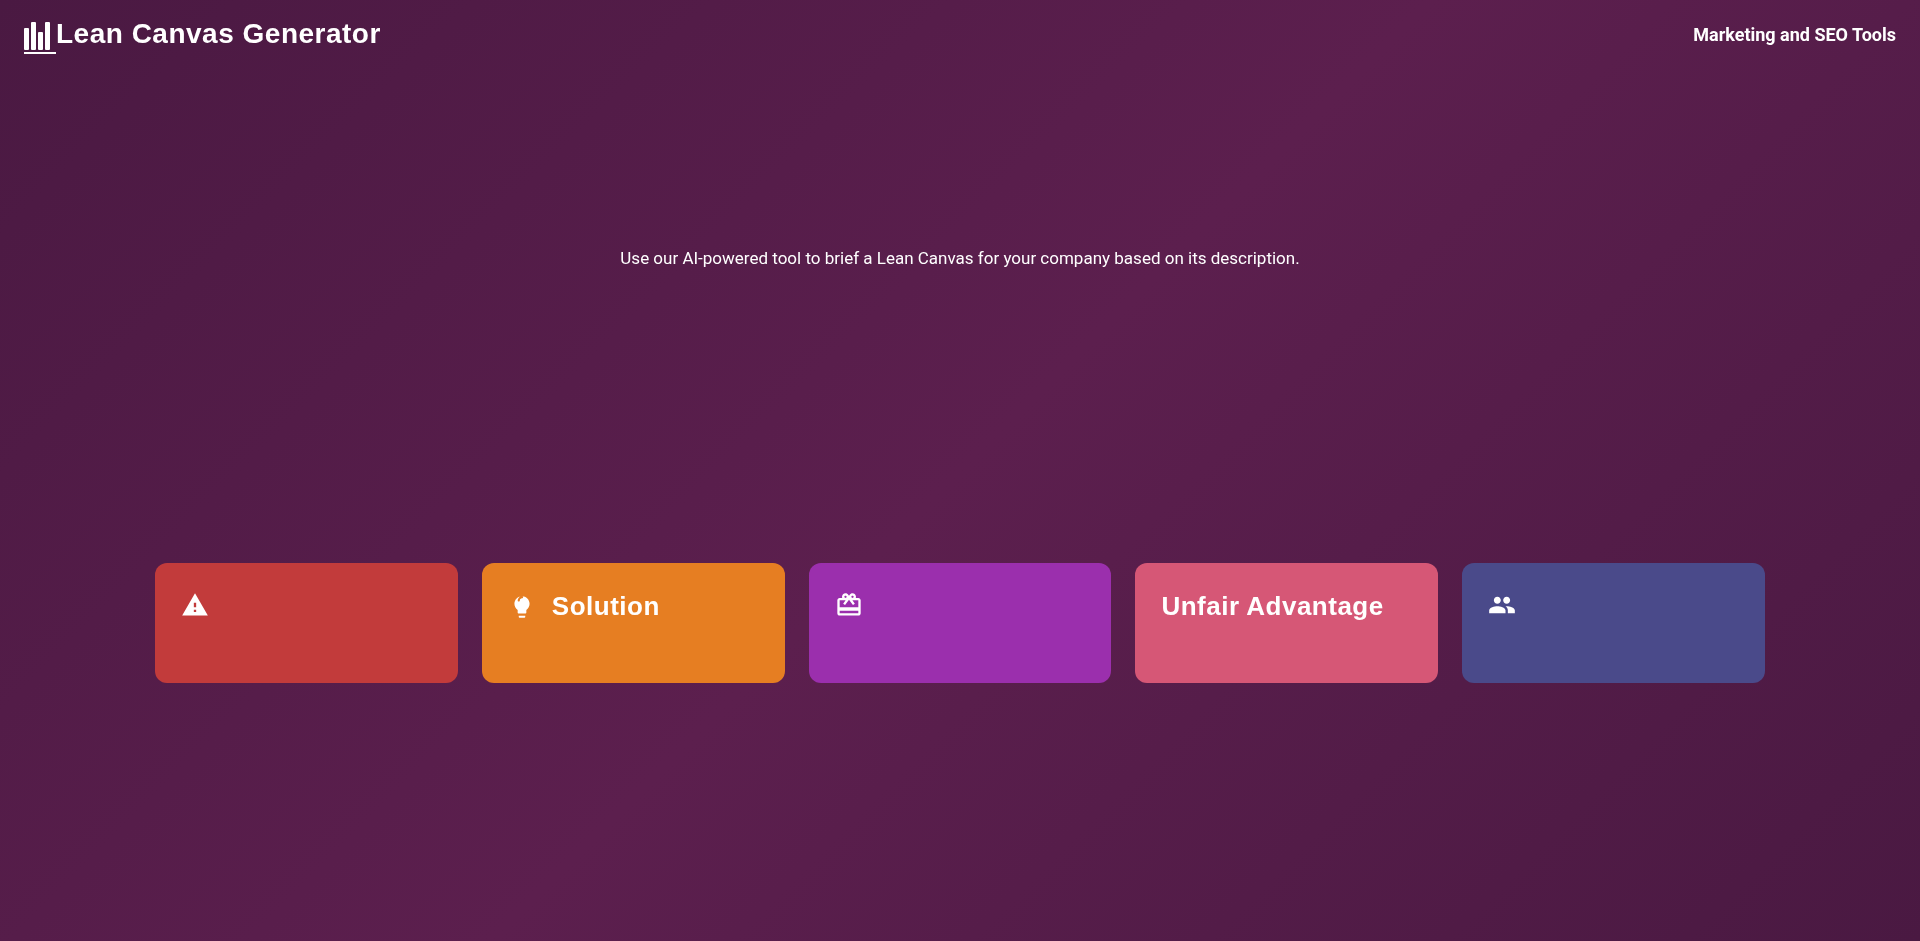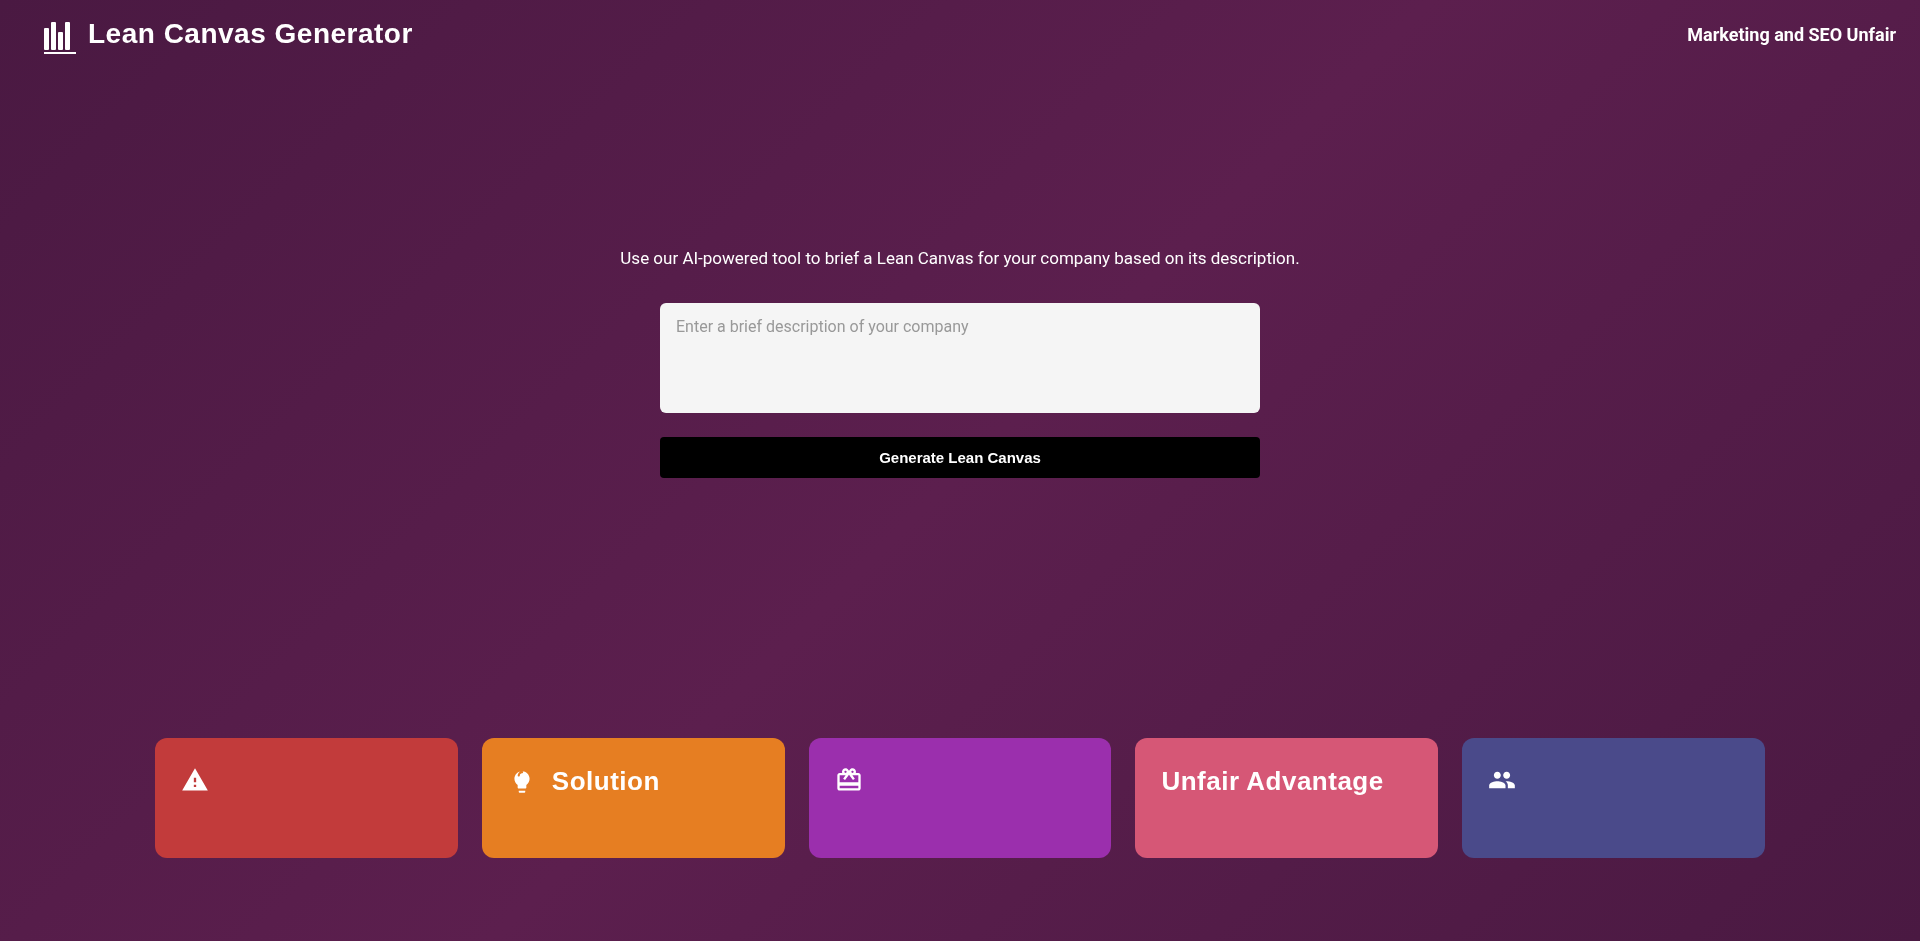--- a/index.html
+++ b/index.html
@@ -20,22 +20,20 @@
     .header {
       display: flex;
       justify-content: space-between;
       align-items: center;
       padding: 18px 24px;
     }
     
     .logo-section {
       display: flex;
       align-items: center;
-      gap: 12px;
-      margin-left: 20px;
     }
     
     .logo-icon {
       width: 32px;
       height: 32px;
       display: flex;
       align-items: flex-end;
       gap: 2px;
     }
     
@@ -206,86 +204,82 @@
       <div class="logo-icon">
         <div class="bar"></div>
         <div class="bar"></div>
         <div class="bar"></div>
         <div class="bar"></div>
       </div>
       <div class="logo-underline"></div>
     </div>
     <span class="logo-text">Lean Canvas Generator</span>
   </div>
-  <a class="nav-link">Marketing and SEO Unfair</a>
+  <a class="nav-link">Marketing and SEO Tools</a>
 </header>
 
 <section class="hero">
   <p class="hero-subtitle">Use our AI-powered tool to brief a Lean Canvas for your company based on its description.</p>
 
-  <div class="form-container">
-    <textarea class="description-input" placeholder="Enter a brief description of your company" style=""></textarea>
-    <button class="generate-button">Generate Lean Canvas</button>
+</section>
+
+<section class="example-section">
+
+  <div class="canvas-grid">
+
+    <div class="canvas-card card-problem">
+      <div class="card-header">
+        <span class="card-icon">
+          <svg viewBox="0 0 24 24" width="28" height="28">
+              <path d="M1 21h22L12 2 1 21zm12-3h-2v-2h2v2zm0-4h-2v-4h2v4z"></path>
+            </svg>
+        </span>
+      </div>
+
+      <p class="card-body"></p>
+    </div>
+
+    <div class="canvas-card card-solution">
+      <div class="card-header">
+        <span class="card-icon">
+          <svg viewBox="0 0 24 24" width="26" height="26">
+              <path d="M9 21c0 .55.45 1 1 1h4c.55 0 1-.45 1-1v-1H9v1zm3-19C8.14 2 5 5.14 5 9c0 2.38 1.19 4.47 3 5.74V17c0 .55.45 1 1 1h6c.55 0 1-.45 1-1v-2.26c1.81-1.27 3-3.36 3-5.74 0-3.86-3.14-7-7-7zm0 2c-1.1 0-2 .9-2 2 0 .55-.45 1-1 1s-1-.45-1-1c0-2.21 1.79-4 4-4 .55 0 1 .45 1 1s-.45 1-1 1z"></path>
+            </svg>
+        </span>
+        <h3 class="card-title">Solution</h3>
+      </div>
+
+    </div>
+
+    <div class="canvas-card card-uvp">
+      <div class="card-header">
+        <span class="card-icon">
+          <svg viewBox="0 0 24 24" width="28" height="28">
+              <path d="M20 6h-2.18c.11-.31.18-.65.18-1 0-1.66-1.34-3-3-3-1.05 0-1.96.54-2.5 1.35l-.5.67-.5-.68C10.96 2.54 10.05 2 9 2 7.34 2 6 3.34 6 5c0 .35.07.69.18 1H4c-1.11 0-1.99.89-1.99 2L2 19c0 1.11.89 2 2 2h16c1.11 0 2-.89 2-2V8c0-1.11-.89-2-2-2zm-5-2c.55 0 1 .45 1 1s-.45 1-1 1-1-.45-1-1 .45-1 1-1zM9 4c.55 0 1 .45 1 1s-.45 1-1 1-1-.45-1-1 .45-1 1-1zm11 15H4v-2h16v2zm0-5H4V8h5.08L7 10.83 8.62 12 12 7.4l3.38 4.6L17 10.83 14.92 8H20v6z"></path>
+            </svg>
+        </span>
+      </div>
+
+      <p class="card-body"></p>
+    </div>
+
+    <div class="canvas-card card-advantage">
+      <div class="card-header">
+
+        <h3 class="card-title">Unfair Advantage</h3>
+      </div>
+
+    </div>
+
+    <div class="canvas-card card-segments">
+      <div class="card-header">
+        <span class="card-icon">
+          <svg viewBox="0 0 24 24" width="30" height="30">
+              <path d="M16 11c1.66 0 2.99-1.34 2.99-3S17.66 5 16 5c-1.66 0-3 1.34-3 3s1.34 3 3 3zm-8 0c1.66 0 2.99-1.34 2.99-3S9.66 5 8 5C6.34 5 5 6.34 5 8s1.34 3 3 3zm0 2c-2.33 0-7 1.17-7 3.5V19h14v-2.5c0-2.33-4.67-3.5-7-3.5zm8 0c-.29 0-.62.02-.97.05 1.16.84 1.97 1.97 1.97 3.45V19h6v-2.5c0-2.33-4.67-3.5-7-3.5z"></path>
+            </svg>
+        </span>
+      </div>
+
+      <p class="card-body"></p>
+    </div>
+
   </div>
 </section>
 
-<section class="example-section">
-
-  <div class="canvas-grid">
-
-    <div class="canvas-card card-problem">
-      <div class="card-header">
-        <span class="card-icon">
-          <svg viewBox="0 0 24 24" width="28" height="28">
-              <path d="M1 21h22L12 2 1 21zm12-3h-2v-2h2v2zm0-4h-2v-4h2v4z"></path>
-            </svg>
-        </span>
-      </div>
-
-      <p class="card-body"></p>
-    </div>
-
-    <div class="canvas-card card-solution">
-      <div class="card-header">
-        <span class="card-icon">
-          <svg viewBox="0 0 24 24" width="26" height="26">
-              <path d="M9 21c0 .55.45 1 1 1h4c.55 0 1-.45 1-1v-1H9v1zm3-19C8.14 2 5 5.14 5 9c0 2.38 1.19 4.47 3 5.74V17c0 .55.45 1 1 1h6c.55 0 1-.45 1-1v-2.26c1.81-1.27 3-3.36 3-5.74 0-3.86-3.14-7-7-7zm0 2c-1.1 0-2 .9-2 2 0 .55-.45 1-1 1s-1-.45-1-1c0-2.21 1.79-4 4-4 .55 0 1 .45 1 1s-.45 1-1 1z"></path>
-            </svg>
-        </span>
-        <h3 class="card-title">Solution</h3>
-      </div>
-
-    </div>
-
-    <div class="canvas-card card-uvp">
-      <div class="card-header">
-        <span class="card-icon">
-          <svg viewBox="0 0 24 24" width="28" height="28">
-              <path d="M20 6h-2.18c.11-.31.18-.65.18-1 0-1.66-1.34-3-3-3-1.05 0-1.96.54-2.5 1.35l-.5.67-.5-.68C10.96 2.54 10.05 2 9 2 7.34 2 6 3.34 6 5c0 .35.07.69.18 1H4c-1.11 0-1.99.89-1.99 2L2 19c0 1.11.89 2 2 2h16c1.11 0 2-.89 2-2V8c0-1.11-.89-2-2-2zm-5-2c.55 0 1 .45 1 1s-.45 1-1 1-1-.45-1-1 .45-1 1-1zM9 4c.55 0 1 .45 1 1s-.45 1-1 1-1-.45-1-1 .45-1 1-1zm11 15H4v-2h16v2zm0-5H4V8h5.08L7 10.83 8.62 12 12 7.4l3.38 4.6L17 10.83 14.92 8H20v6z"></path>
-            </svg>
-        </span>
-      </div>
-
-      <p class="card-body"></p>
-    </div>
-
-    <div class="canvas-card card-advantage">
-      <div class="card-header">
-
-        <h3 class="card-title">Unfair Advantage</h3>
-      </div>
-
-    </div>
-
-    <div class="canvas-card card-segments">
-      <div class="card-header">
-        <span class="card-icon">
-          <svg viewBox="0 0 24 24" width="30" height="30">
-              <path d="M16 11c1.66 0 2.99-1.34 2.99-3S17.66 5 16 5c-1.66 0-3 1.34-3 3s1.34 3 3 3zm-8 0c1.66 0 2.99-1.34 2.99-3S9.66 5 8 5C6.34 5 5 6.34 5 8s1.34 3 3 3zm0 2c-2.33 0-7 1.17-7 3.5V19h14v-2.5c0-2.33-4.67-3.5-7-3.5zm8 0c-.29 0-.62.02-.97.05 1.16.84 1.97 1.97 1.97 3.45V19h6v-2.5c0-2.33-4.67-3.5-7-3.5z"></path>
-            </svg>
-        </span>
-      </div>
-
-      <p class="card-body"></p>
-    </div>
-
-  </div>
-</section>
-
 </body></html>

